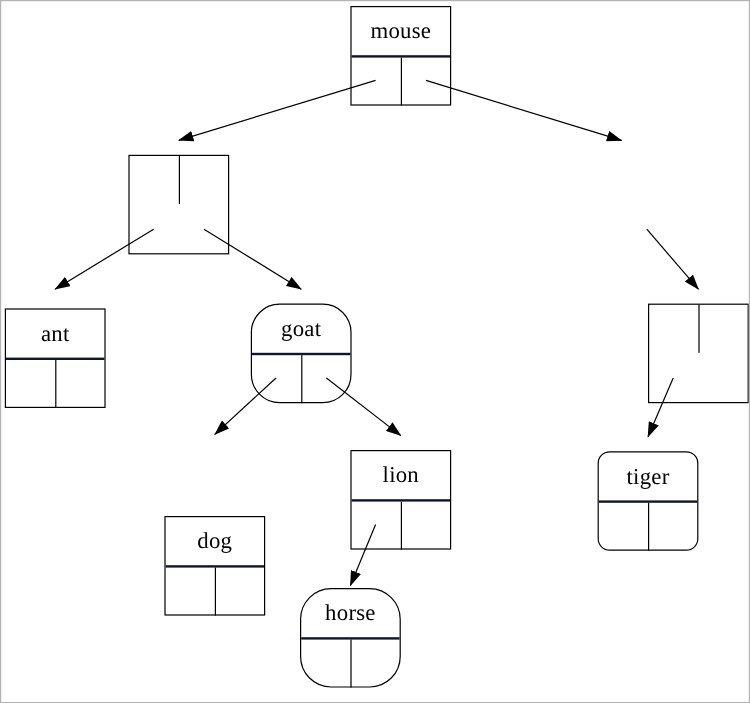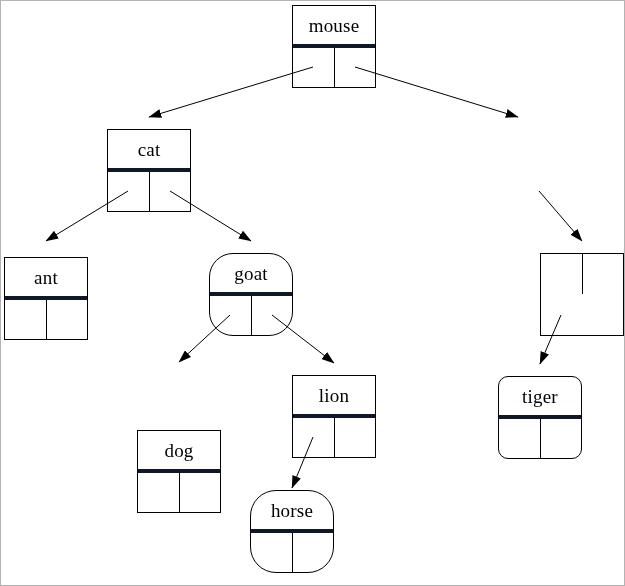--- a/index.html
+++ b/index.html
@@ -17,21 +17,21 @@
     position: absolute;
     width: 84px;
     height: 83px;
     box-sizing: border-box;
     border: 1px solid #000;
     background: #fff;
   }
   .node .title {
     height: 42px;
     box-sizing: border-box;
-    border-bottom: 4px solid #0f172a;
+    border-bottom: 2px solid #0f172a;
     display: flex;
     align-items: center;
     justify-content: center;
     font-size: 19px;
     line-height: 1;
     color: #000;
     letter-spacing: 0.2px;
   }
   .node .cells {
     display: flex;
@@ -52,21 +52,20 @@
 
 <div class="frame">
     <div class="node" style="left: 291px; top: 4px;">
       <div class="title">mouse</div>
       <div class="cells">
         <div class="cell left"></div>
         <div class="cell right"></div>
       </div>
     </div>
     <div class="node" style="left: 106px; top: 128px;">
-      <div class="title">cat</div>
       <div class="cells">
         <div class="cell left"></div>
         <div class="cell right"></div>
       </div>
     </div>
     <div class="node" style="left: 3px; top: 256px;">
       <div class="title">ant</div>
       <div class="cells">
         <div class="cell left"></div>
         <div class="cell right"></div>

